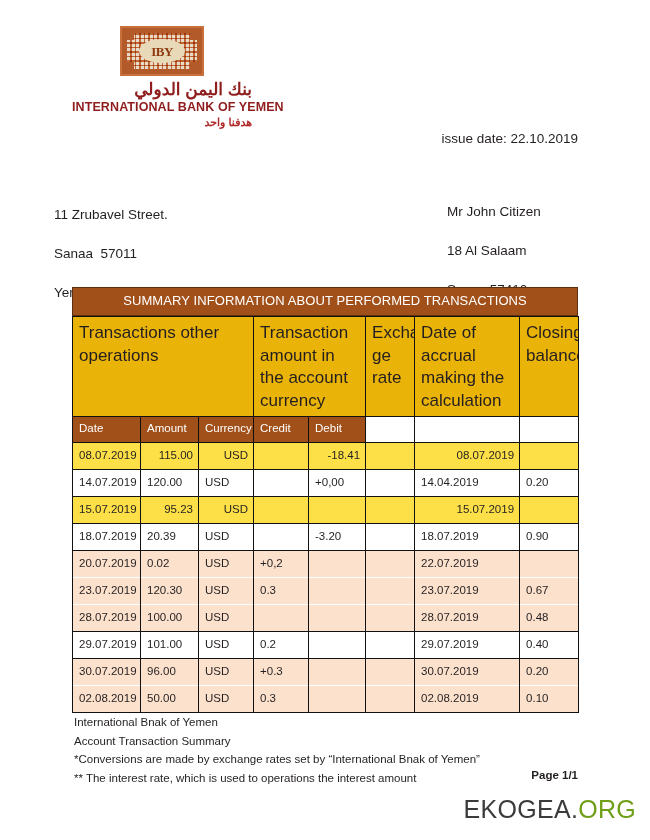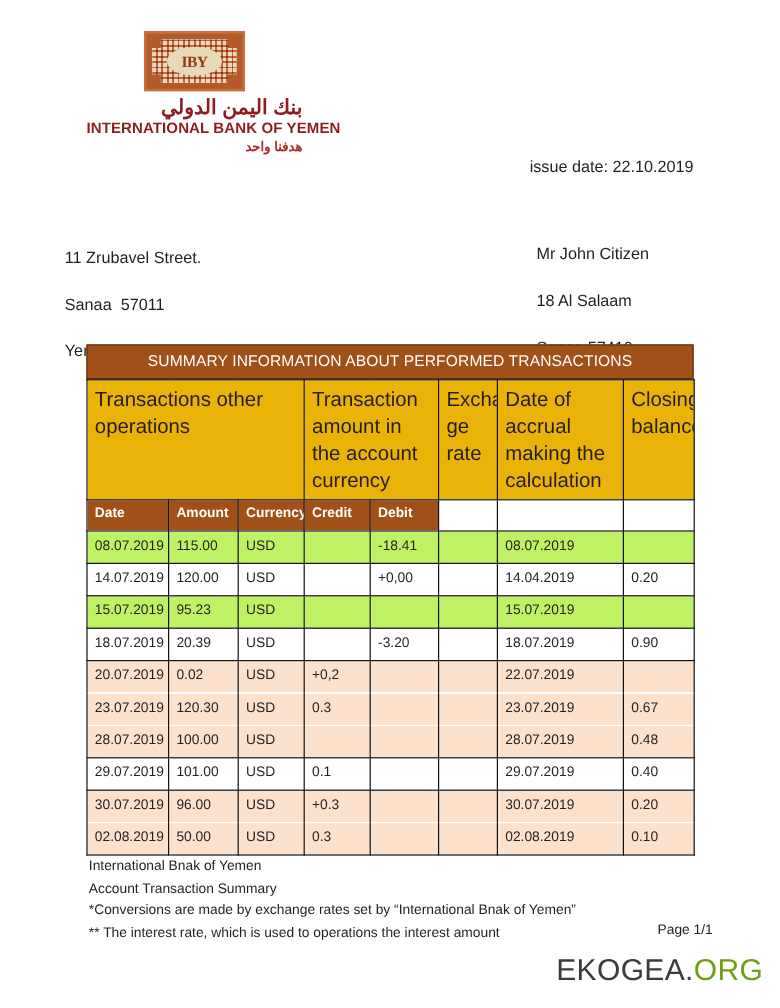--- a/index.html
+++ b/index.html
@@ -157,34 +157,34 @@
   
   tr.group-head td {
     height: 58px;
     font-size: 17px;
     background: #eab308;
   }
   
   tr.sub-head td {
     background: #a2501a;
     color: #ffffff;
-    font-weight: bold;
+    font-weight: normal;
     font-size: 11.5px;
     height: 17px;
     padding-top: 4px;
     padding-bottom: 4px;
   }
   tr.sub-head td.plain {
     background: #ffffff;
     border-top-color: #ffffff;
   }
   
   tr.data td { height: 17px; }
   tr.row-white td { background: #ffffff; }
-  tr.row-peach td { background: #bef264; }
+  tr.row-peach td { background: #fde047; text-align: right; }
   tr.row-lightpeach td { background: #fce1cd; }
   
   tr.join-below td { border-bottom-color: transparent; }
   tr.join-above td { border-top-color: transparent; }
 
   col.c-date    { width: 68px; }
   col.c-amount  { width: 58px; }
   col.c-curr    { width: 55px; }
   col.c-credit  { width: 55px; }
   col.c-debit   { width: 57px; }
@@ -198,24 +198,24 @@
     left: 74px;
     top: 713px;
     font-size: 11.5px;
     line-height: 1.62;
     color: #231f20;
   }
   .footer div { white-space: pre; }
 
   .page-num {
     position: absolute;
-    right: 56px;
+    right: 72px;
     top: 769px;
     font-size: 11.5px;
-    font-weight: normal;
+    font-weight: bold;
     color: #231f20;
   }
 
   .watermark {
     position: absolute;
     right: 14px;
     top: 797px;
     font-size: 25px;
     letter-spacing: 0.3px;
     line-height: 1;
@@ -357,21 +357,21 @@
           <td></td>
           <td></td>
           <td></td>
           <td>28.07.2019</td>
           <td>0.48</td>
         </tr>
         <tr class="data row-white">
           <td>29.07.2019</td>
           <td>101.00</td>
           <td>USD</td>
-          <td>0.1</td>
+          <td>0.2</td>
           <td></td>
           <td></td>
           <td>29.07.2019</td>
           <td>0.40</td>
         </tr>
         <tr class="data row-lightpeach join-below">
           <td>30.07.2019</td>
           <td>96.00</td>
           <td>USD</td>
           <td>+0.3</td>

